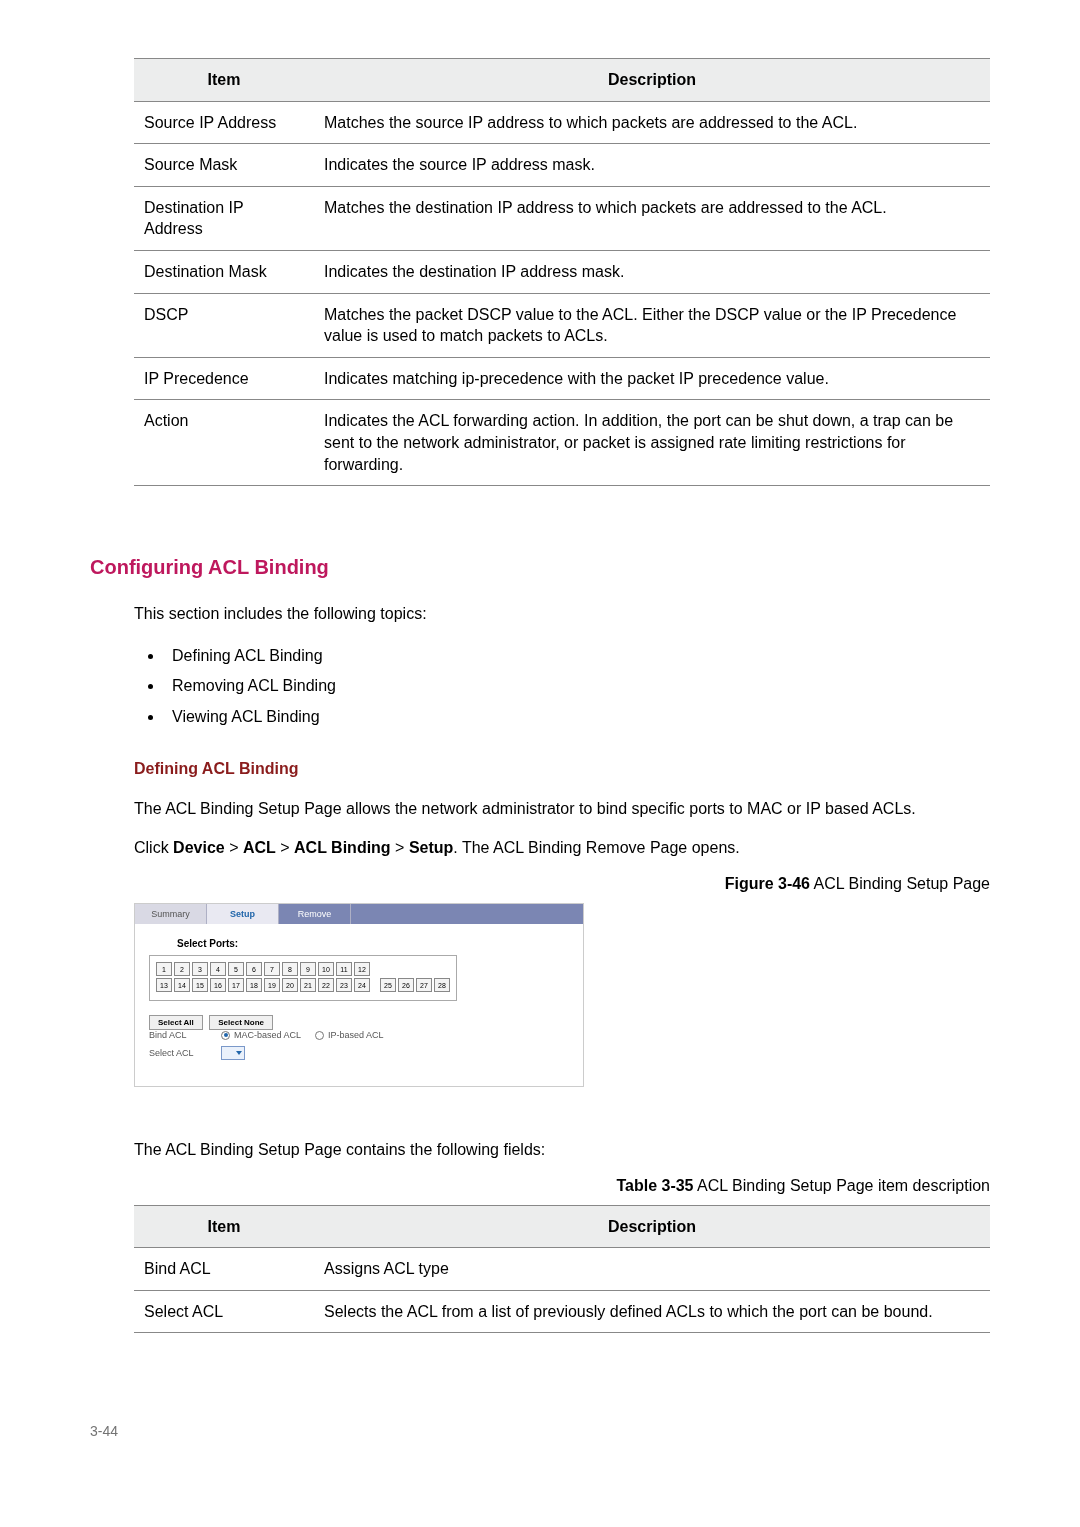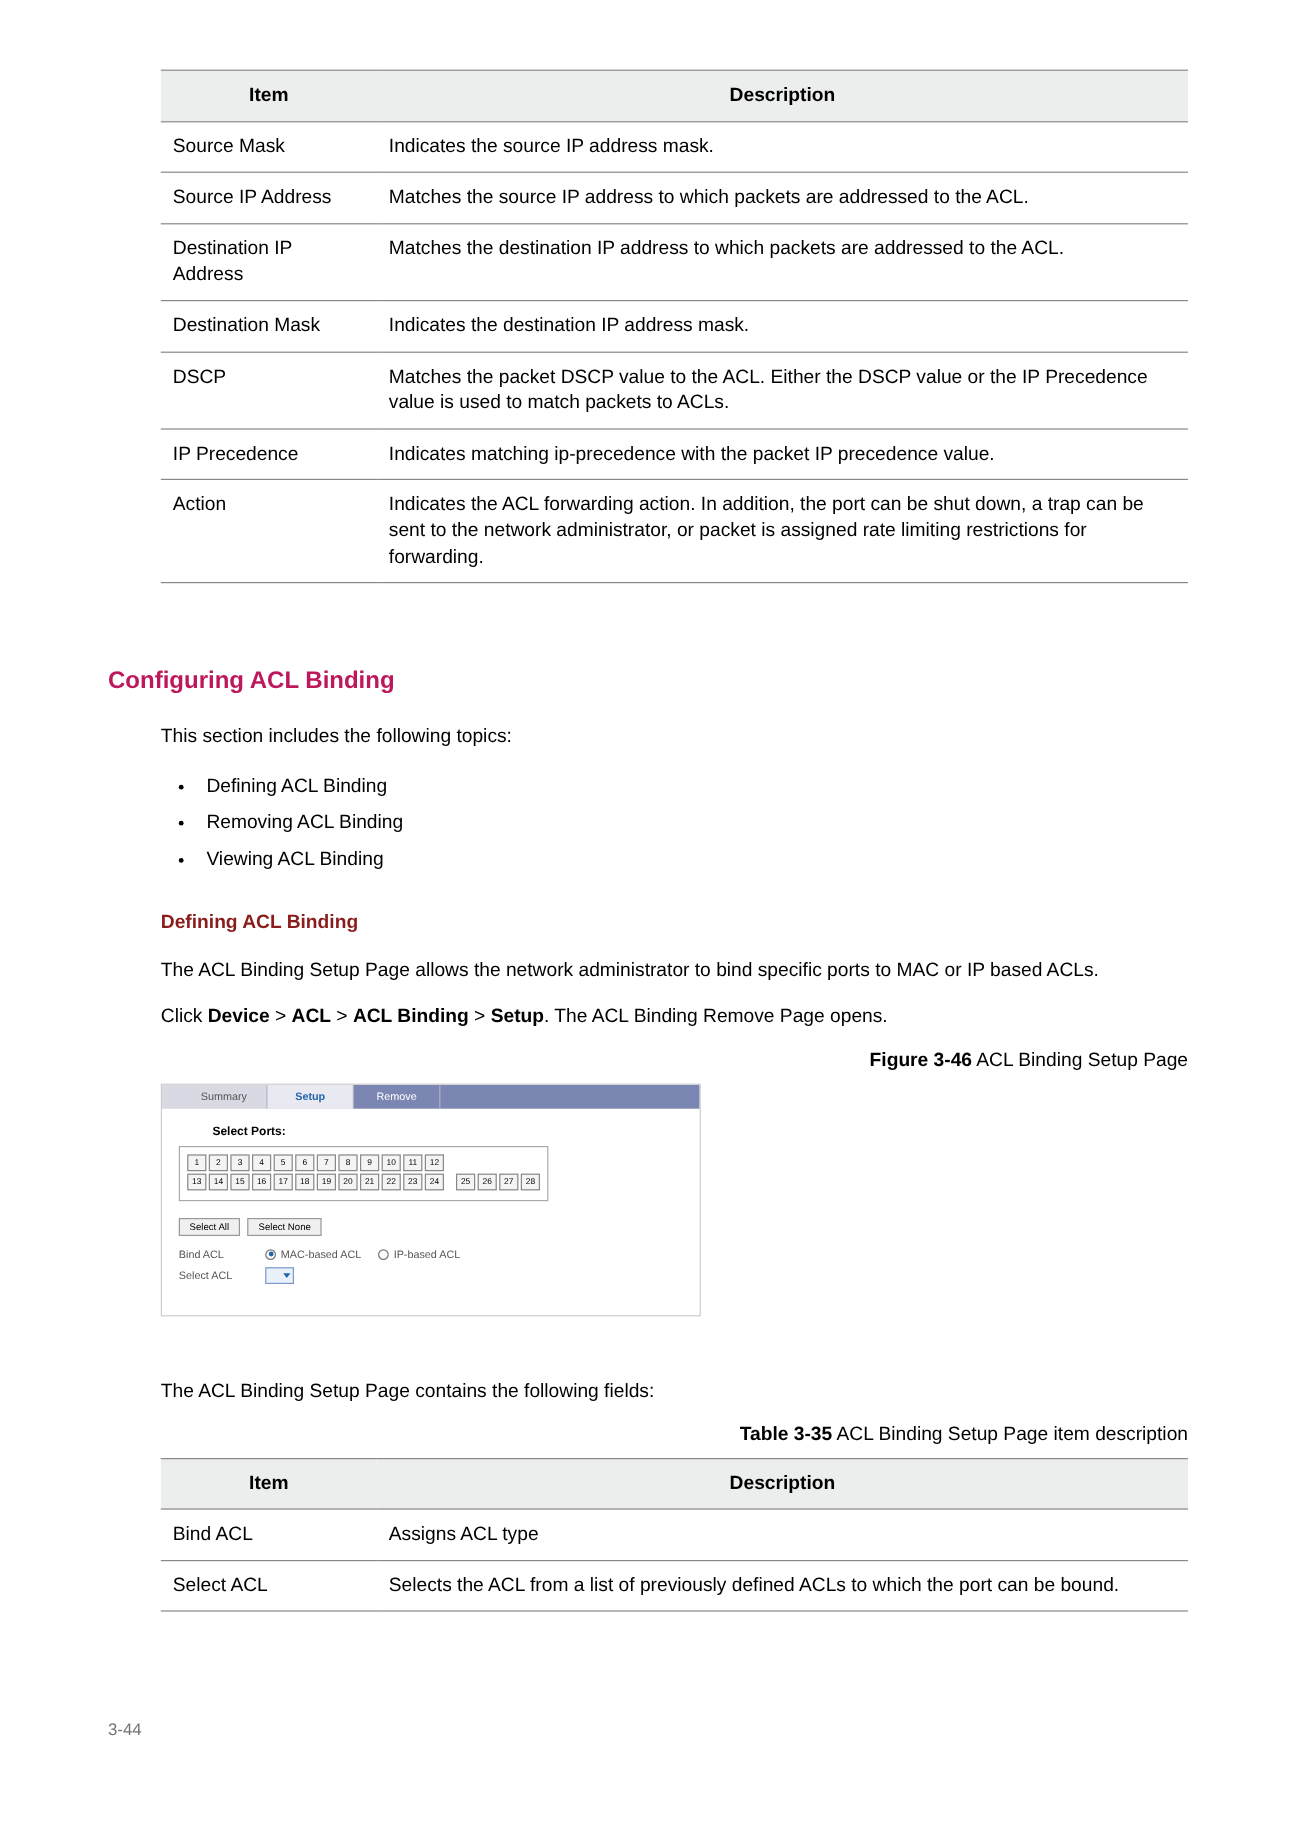--- a/index.html
+++ b/index.html
@@ -70,21 +70,20 @@
     background: #fff;
     border: 1px solid #ccc;
     font-size: 9px;
     margin-bottom: 50px;
   }
   .tabs {
     display: flex;
     height: 20px;
     background: #d9d9e4;
     overflow: hidden;
-    padding-left: 16px;
   }
   .tabs .tab {
     flex: 0 0 72px;
     text-align: center;
     line-height: 20px;
     font-size: 9px;
     border-right: 1px solid #aeb0c5;
     color: #555;
   }
   .tabs .tab.active {
@@ -115,21 +114,21 @@
   }
   .port.gap { border: none; background: transparent; width: 6px; }
   .btn {
     display: inline-block;
     border: 1px solid #999;
     background: #f0f0f0;
     padding: 2px 8px;
     font-size: 8px;
     margin-right: 4px;
   }
-  .btn-row { margin: 14px 0 10px 0; }
+  .btn-row { margin: 14px 0 0 0; font-weight: bold; }
   .form-row { display: flex; align-items: center; gap: 14px; font-size: 9px; margin-bottom: 6px; color: #555; }
   .form-row .lbl { width: 58px; }
   .radio { display: inline-flex; align-items: center; gap: 4px; }
   .radio .dot {
     width: 9px; height: 9px; border: 1px solid #777; border-radius: 50%;
     display: inline-block; position: relative;
   }
   .radio .dot.sel::after {
     content: ""; position: absolute; top: 1.5px; left: 1.5px;
     width: 4px; height: 4px; border-radius: 50%; background: #2266aa;
@@ -157,26 +156,26 @@
 
   <table class="def">
     <thead>
       <tr>
         <th class="item">Item</th>
         <th>Description</th>
       </tr>
     </thead>
     <tbody>
         <tr>
+          <td class="item">Source IP Address</td>
+          <td>Matches the source IP address to which packets are addressed to the ACL.</td>
+        </tr>
+        <tr>
           <td class="item">Source Mask</td>
           <td>Indicates the source IP address mask.</td>
-        </tr>
-        <tr>
-          <td class="item">Source IP Address</td>
-          <td>Matches the source IP address to which packets are addressed to the ACL.</td>
         </tr>
         <tr>
           <td class="item">Destination IP Address</td>
           <td>Matches the destination IP address to which packets are addressed to the ACL.</td>
         </tr>
         <tr>
           <td class="item">Destination Mask</td>
           <td>Indicates the destination IP address mask.</td>
         </tr>
         <tr>

